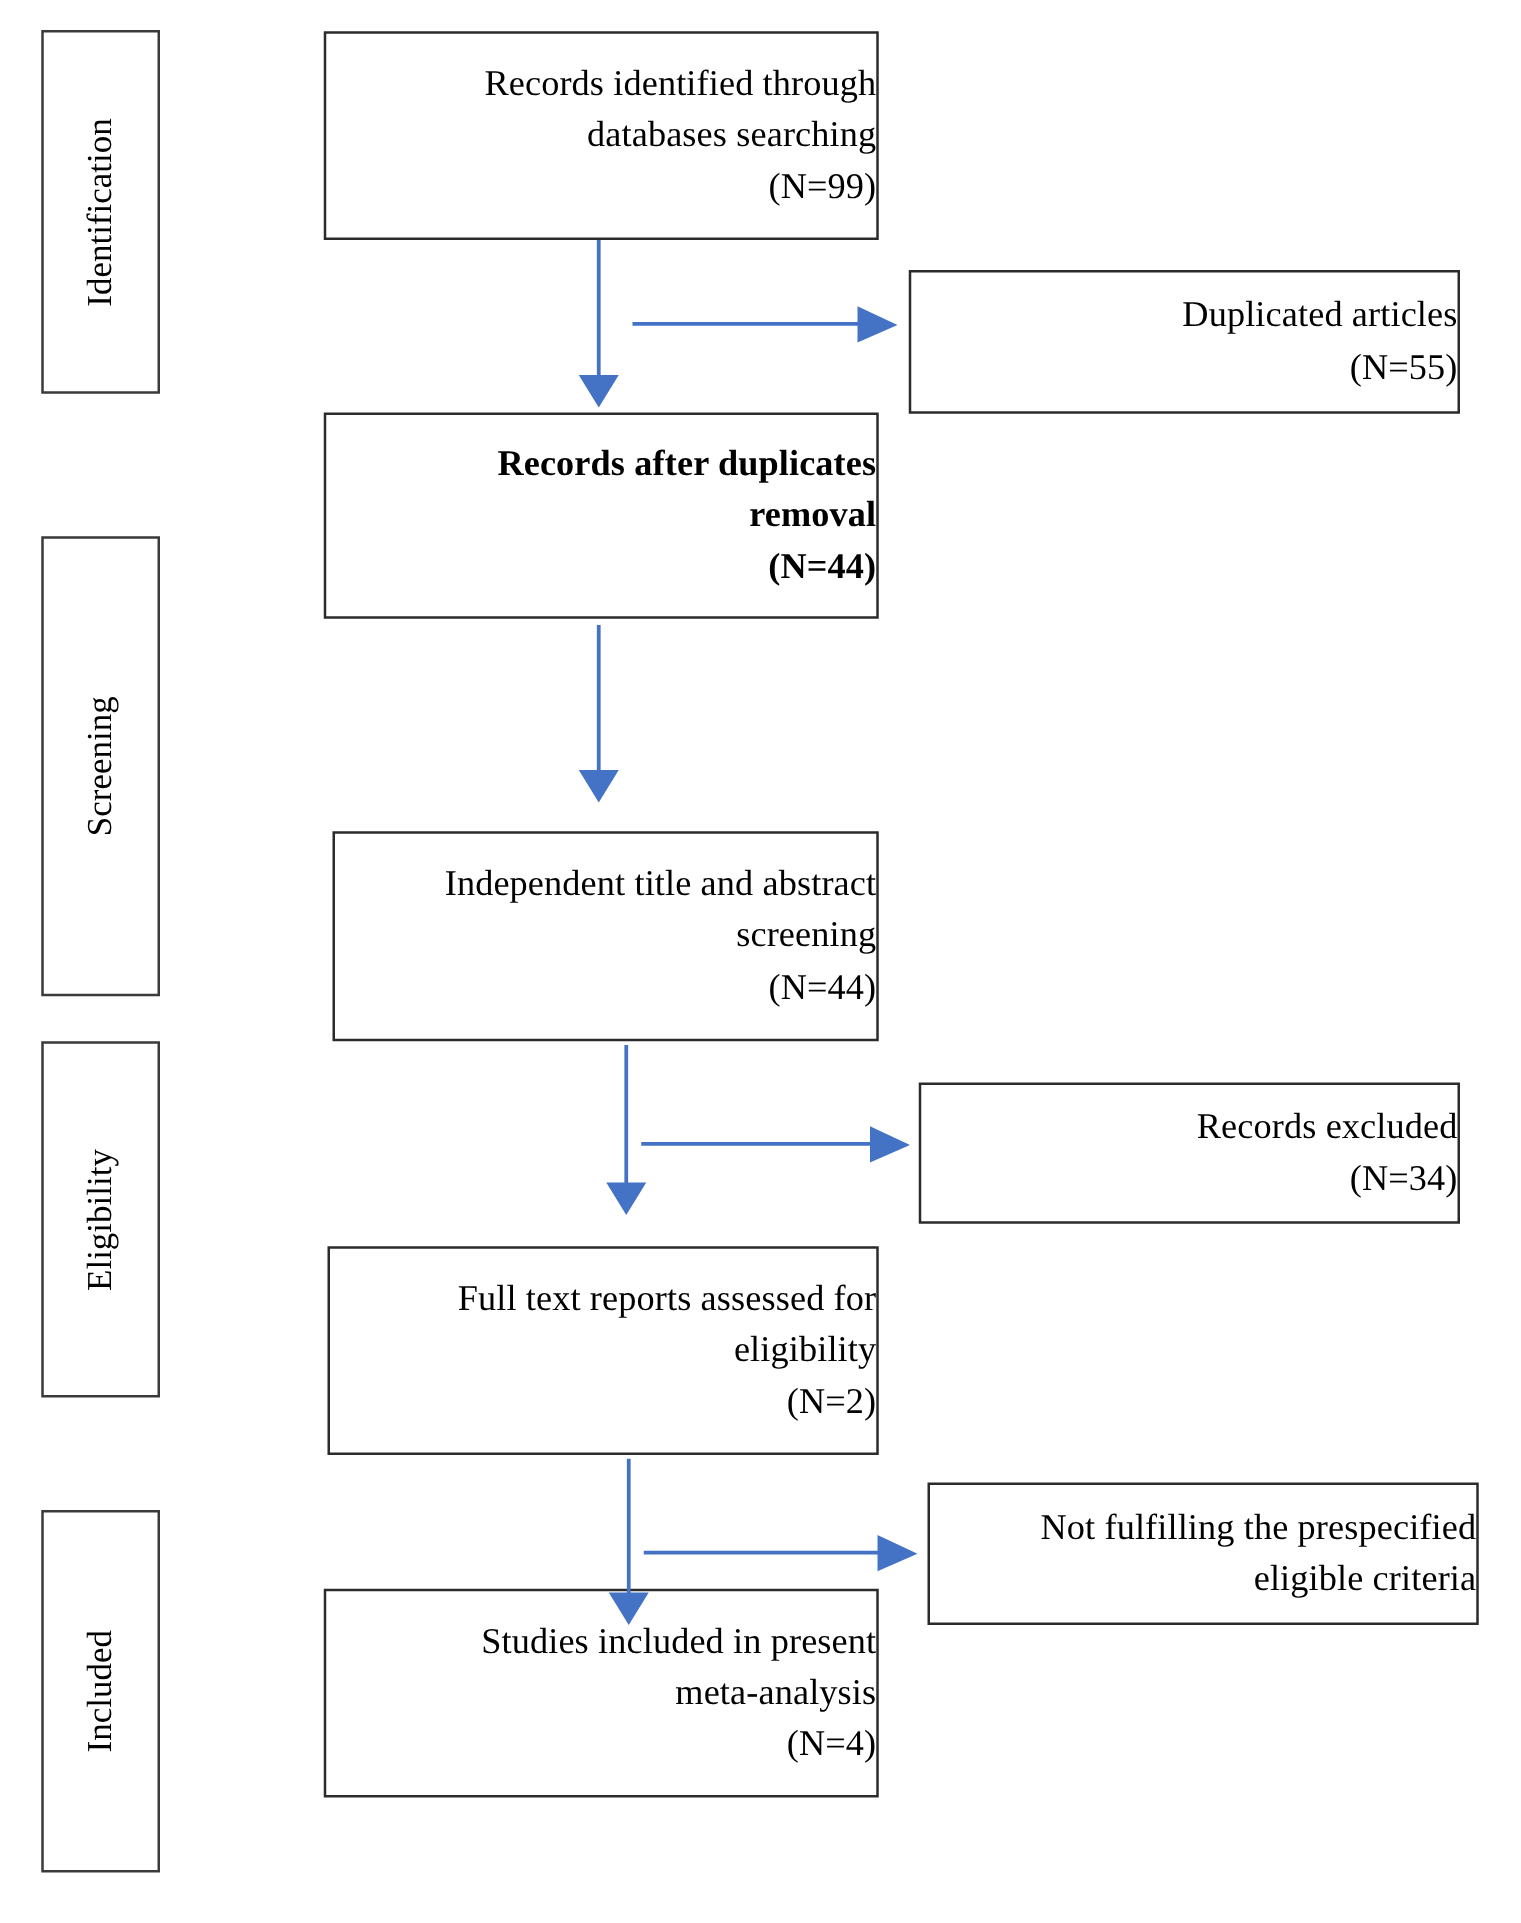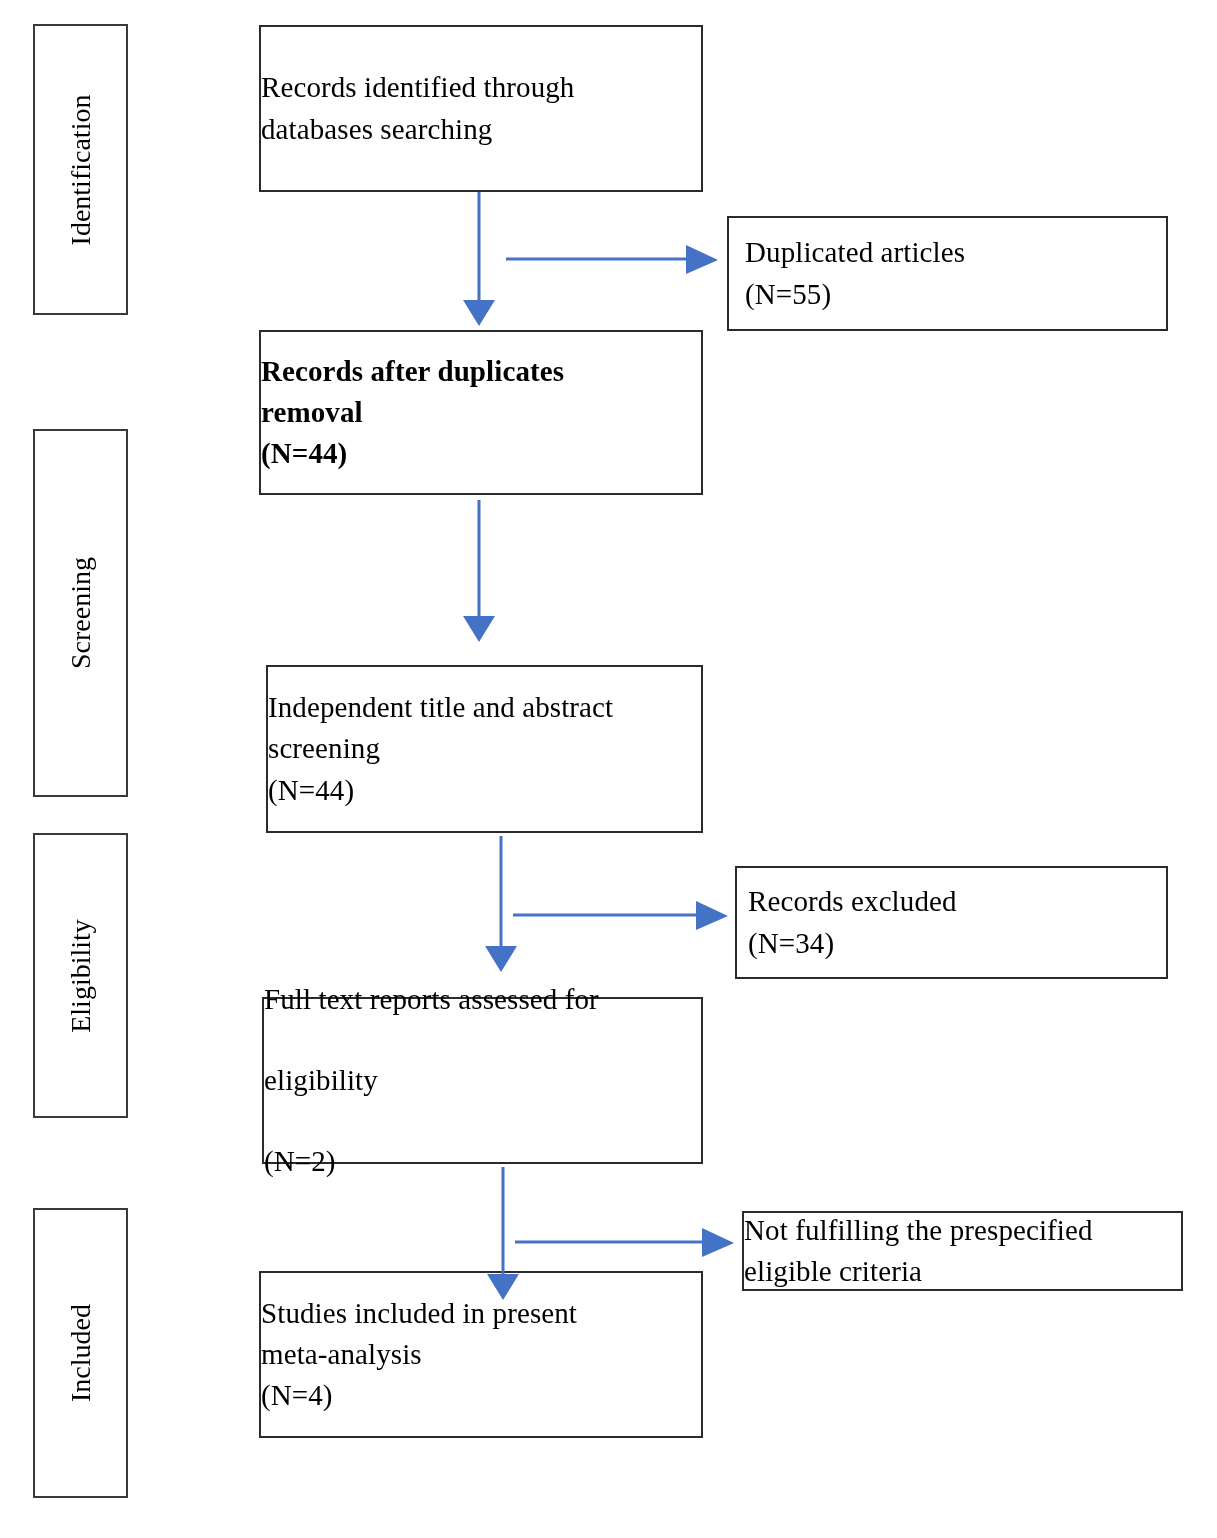--- a/index.html
+++ b/index.html
@@ -22,21 +22,21 @@
   
   .box {
     position: absolute;
     box-sizing: border-box;
     border: 2px solid #2b2b2b;
     background: #ffffff;
     display: flex;
     flex-direction: column;
     align-items: center;
     justify-content: center;
-    text-align: left;
+    text-align: right;
   }
   .box .line {
     display: block;
     width: 100%;
     font-size: 29px;
     line-height: 1.42;
     letter-spacing: 0.1px;
     white-space: nowrap;
   }
 
@@ -82,35 +82,36 @@
     <span class="stage-label">Eligibility</span>
   </div>
 
   <div class="stage-box" style="left:33px; top:1208px; width:95px; height:290px;">
     <span class="stage-label">Included</span>
   </div>
 
   <div class="box" style="left:259px; top:25px; width:444px; height:167px;">
     <span class="line">Records identified through</span>
     <span class="line">databases searching</span>
+    <span class="line">(N=99)</span>
   </div>
 
   <div class="box" style="left:259px; top:330px; width:444px; height:165px;font-weight:bold;">
     <span class="line">Records after duplicates</span>
     <span class="line">removal</span>
     <span class="line">(N=44)</span>
   </div>
 
   <div class="box" style="left:266px; top:665px; width:437px; height:168px;">
     <span class="line">Independent title and abstract</span>
     <span class="line">screening</span>
     <span class="line">(N=44)</span>
   </div>
 
-  <div class="box" style="left:262px; top:997px; width:441px; height:167px;gap:40px;">
+  <div class="box" style="left:262px; top:997px; width:441px; height:167px;">
     <span class="line">Full text reports assessed for</span>
     <span class="line">eligibility</span>
     <span class="line">(N=2)</span>
   </div>
 
   <div class="box" style="left:259px; top:1271px; width:444px; height:167px;">
     <span class="line">Studies included in present</span>
     <span class="line">meta-analysis</span>
     <span class="line">(N=4)</span>
   </div>
@@ -118,21 +119,21 @@
   <div class="box" style="left:727px; top:216px; width:441px; height:115px;padding-left:16px;">
     <span class="line">Duplicated articles</span>
     <span class="line">(N=55)</span>
   </div>
 
   <div class="box" style="left:735px; top:866px; width:433px; height:113px;padding-left:11px;">
     <span class="line">Records excluded</span>
     <span class="line">(N=34)</span>
   </div>
 
-  <div class="box" style="left:742px; top:1186px; width:441px; height:80px;margin-top:25px;">
+  <div class="box" style="left:742px; top:1186px; width:441px; height:114px;">
     <span class="line">Not fulfilling the prespecified</span>
     <span class="line">eligible criteria</span>
   </div>
 
   <svg class="arrow-svg" style="left:0; top:0;" width="1217" height="1538">
     <defs>
       <marker id="head-down" viewBox="0 0 12 12" refX="6" refY="10" markerWidth="9" markerHeight="9" orient="auto-start-reverse">
         <path d="M 0 0 L 12 0 L 6 12 z" fill="#4472C4"></path>
       </marker>
       <marker id="head-right" viewBox="0 0 12 12" refX="11" refY="6" markerWidth="9" markerHeight="9" orient="0">

